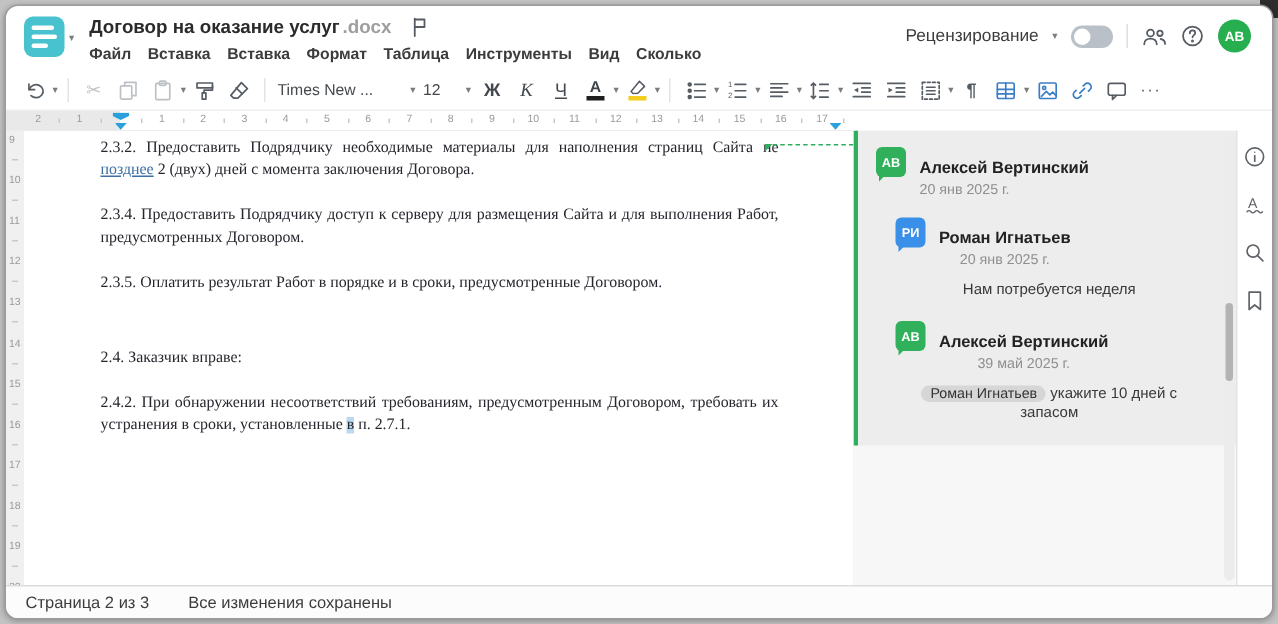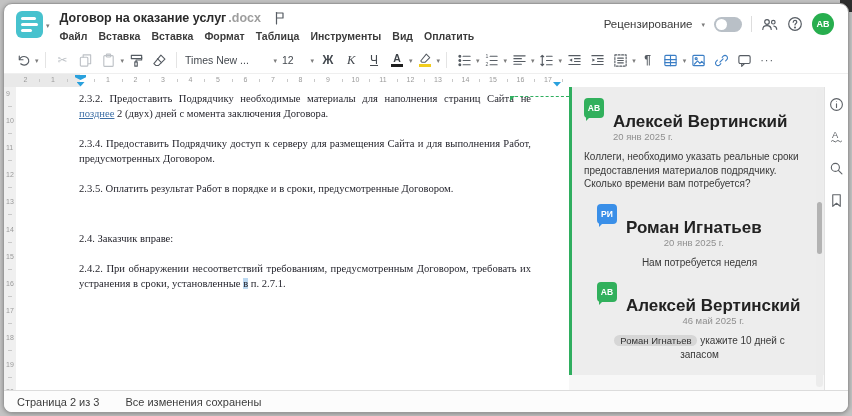--- a/index.html
+++ b/index.html
@@ -68,42 +68,42 @@
   .mk-top{left:71px;top:1px;width:11px;height:5px;clip-path:polygon(0 0,100% 0,100% 45%,50% 100%,0 45%);}
   .mk-bot{left:72.5px;top:8px;width:8px;height:4.5px;clip-path:polygon(0 0,100% 0,50% 100%);}
   .mk-right{left:549px;top:8px;width:8px;height:4.5px;clip-path:polygon(0 0,100% 0,50% 100%);}
 
   
   .main{flex:1;display:flex;min-height:0;position:relative;}
   .doc-area{width:565px;flex:none;position:relative;background:#d9d9d9;overflow:hidden;}
   .vruler{position:absolute;left:0;top:0;bottom:0;width:12px;background:#f0f0f0;z-index:2;}
   .vnum{position:absolute;left:2px;font-size:7px;color:#9a9a9a;}
   .vtick{position:absolute;left:4px;width:4px;height:1px;background:#c9c9c9;}
-  .page{position:absolute;left:12px;top:0;width:638px;height:307px;background:#fff;
+  .page{position:absolute;left:0;top:0;width:638px;height:307px;background:#fff;
         box-shadow:1px 1px 3px rgba(0,0,0,.18);}
   .doc-text{position:absolute;left:63px;top:4px;width:452px;font-family:"Liberation Serif","DejaVu Serif",serif;
             font-size:10.6px;line-height:15px;color:#26262e;text-align:justify;}
   .para{margin:0 0 15px 0;}
   .para.spacer{height:5px;}
   .run-link{color:#3d6fa6;text-decoration:underline;}
   .run-sel{background:#bcd9f2;}
   .anchor{position:absolute;left:506px;top:9px;width:59px;border-top:1.5px dashed #2fae5f;z-index:3;}
   .anchor i{position:absolute;left:0;top:-1px;width:0;height:0;border-top:5px solid #2fae5f;border-right:5px solid transparent;}
 
   
   .comments{width:255px;flex:none;background:#f7f7f7;position:relative;overflow:hidden;}
   .card{background:#ededed;border-left:3px solid #2fae5f;padding:11px 22px 14px 12px;}
   .comment.reply{margin-left:13px;}
   .comment + .comment{margin-top:13px;text-align:center;}
   .chead{display:flex;gap:9px;}
   .cavatar{width:20px;height:20px;border-radius:4px;background:var(--av);color:#fff;font-size:8.5px;font-weight:bold;
            display:flex;align-items:center;justify-content:center;position:relative;flex:none;}
   .cavatar::after{content:"";position:absolute;left:2px;bottom:-3px;width:0;height:0;
                   border-style:solid;border-width:4px 4px 0 0;border-color:var(--av) transparent transparent transparent;}
-  .cname{font-size:17px;font-weight:bold;color:#222;line-height:12px;margin-top:18px;}
+  .cname{font-size:11px;font-weight:bold;color:#222;line-height:12px;margin-top:8px;}
   .cdate{font-size:9.5px;color:#8f8f8f;margin-top:3px;}
   .cbody{font-size:10px;color:#383838;line-height:13.5px;margin-top:8px;}
   .mention{background:#d6d6d6;border-radius:8px;padding:0 6px;font-size:9.5px;color:#333;white-space:nowrap;}
   .cscroll{position:absolute;right:1px;top:2px;bottom:3px;width:7px;background:#ececec;border-radius:4px;}
   .cscroll .handle{position:absolute;left:1px;width:5px;top:113px;height:52px;background:#b3b3b3;border-radius:3px;}
 
   
   .side-icons{flex:1;background:#fff;border-left:1px solid #e3e3e3;display:flex;flex-direction:column;
               align-items:center;padding-top:10px;gap:17px;}
   .side-icons svg{stroke:#5f6368;fill:none;stroke-width:1.2;stroke-linecap:round;stroke-linejoin:round;display:block;}
@@ -141,21 +141,21 @@
         </svg>
       </div>
       <nav class="menu" id="menu">
           <span class="mitem">Файл</span>
           <span class="mitem">Вставка</span>
           <span class="mitem">Вставка</span>
           <span class="mitem">Формат</span>
           <span class="mitem">Таблица</span>
           <span class="mitem">Инструменты</span>
           <span class="mitem">Вид</span>
-          <span class="mitem">Оплатить</span>
+          <span class="mitem">Сколько</span>
         </nav>
     </div>
     <div class="head-right">
       <span>Рецензирование</span>
       <span class="chev"></span>
       <span class="toggle">
           <b></b>
         </span>
       <span class="vdiv"></span>
       <svg class="ic" width="17" height="15" viewBox="0 0 17 15">
@@ -433,38 +433,37 @@
       <div class="card">
         <div id="thread">
             <div class="comment">
               <div class="chead">
                 <div class="cavatar" style="--av: #31b05c;">АВ</div>
                 <div>
                   <div class="cname">Алексей Вертинский</div>
                   <div class="cdate">20 янв 2025 г.</div>
                 </div>
               </div>
-              <div class="cbody"><span>Коллеги, необходимо указать реальные сроки предоставления материалов подрядчику. Сколько времени вам потребуется?</span></div>
             </div>
             <div class="comment reply">
               <div class="chead">
                 <div class="cavatar" style="--av: #3a8fe8;">РИ</div>
                 <div>
                   <div class="cname">Роман Игнатьев</div>
                   <div class="cdate">20 янв 2025 г.</div>
                 </div>
               </div>
               <div class="cbody"><span>Нам потребуется неделя</span></div>
             </div>
             <div class="comment reply">
               <div class="chead">
                 <div class="cavatar" style="--av: #31b05c;">АВ</div>
                 <div>
                   <div class="cname">Алексей Вертинский</div>
-                  <div class="cdate">46 май 2025 г.</div>
+                  <div class="cdate">39 май 2025 г.</div>
                 </div>
               </div>
               <div class="cbody"><span class="mention">Роман Игнатьев</span><span> укажите 10 дней с запасом</span></div>
             </div>
           </div>
       </div>
       <div class="cscroll">
           <div class="handle"></div>
         </div>
     </aside>

